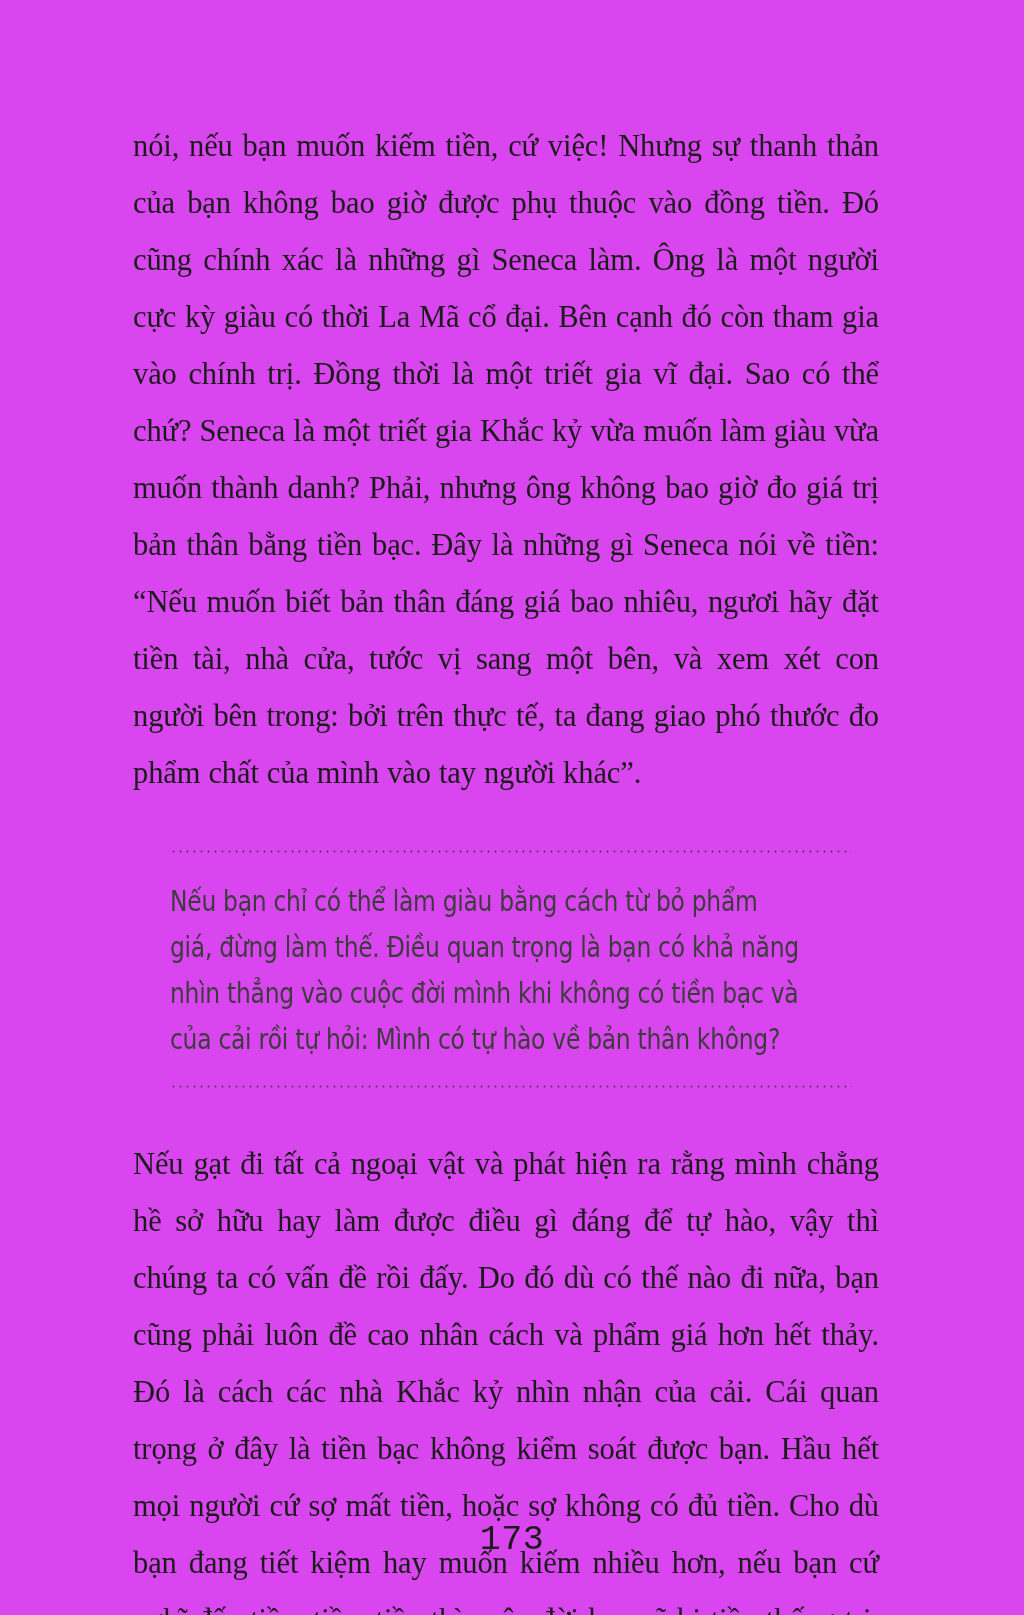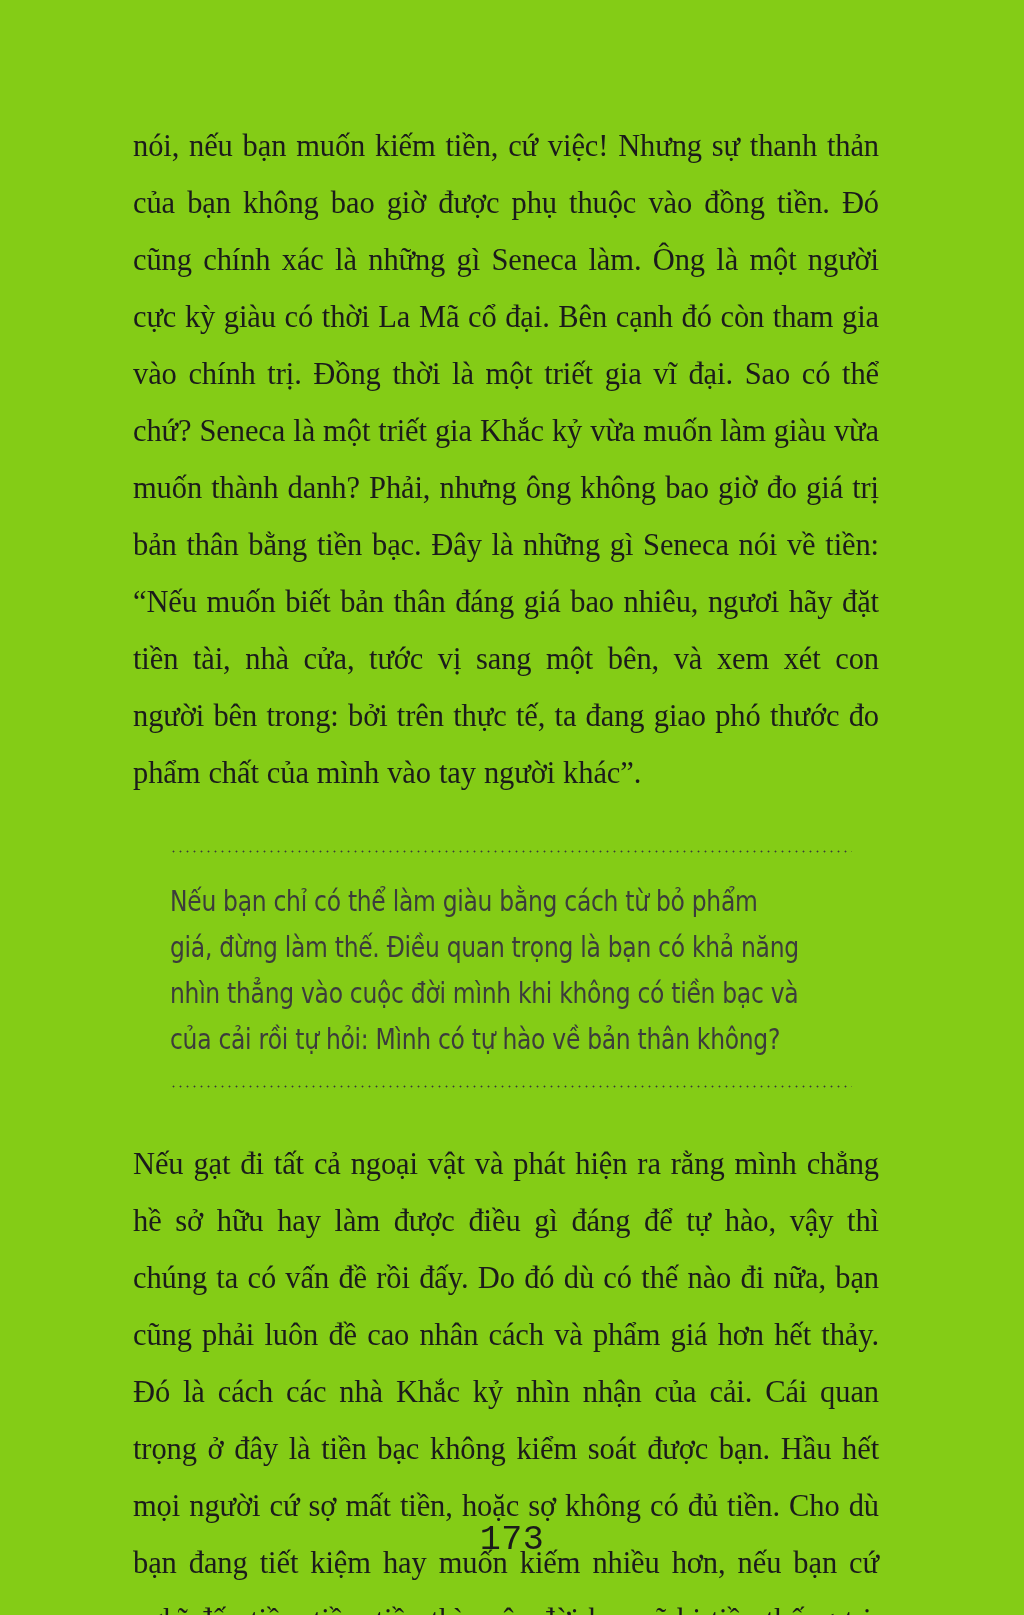--- a/index.html
+++ b/index.html
@@ -4,21 +4,21 @@
 <style>
   html, body {
     margin: 0;
     padding: 0;
     background: #ffffff;
   }
   .page {
     position: relative;
     width: 1024px;
     height: 1615px;
-    background: #84cc16;
+    background: #d946ef;
     overflow: hidden;
     box-sizing: border-box;
   }
   .content {
     position: absolute;
     left: 133px;
     top: 118px;
     width: 746px;
   }
   .body-par {

